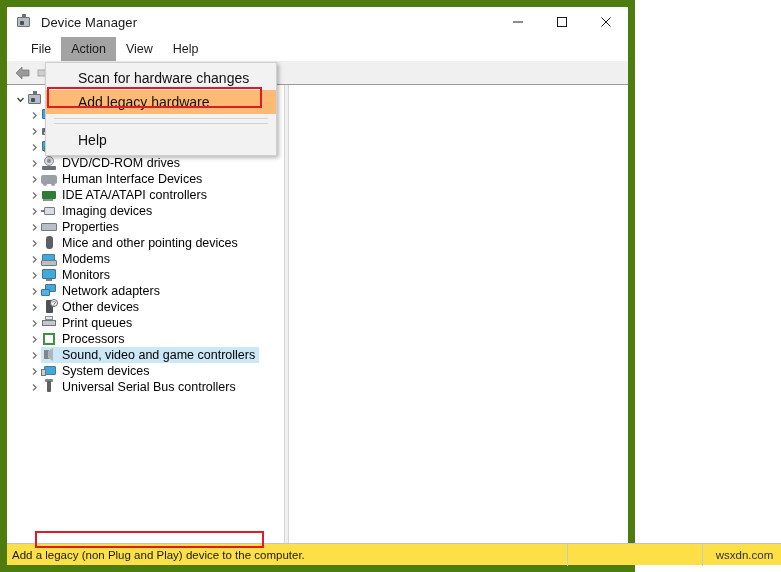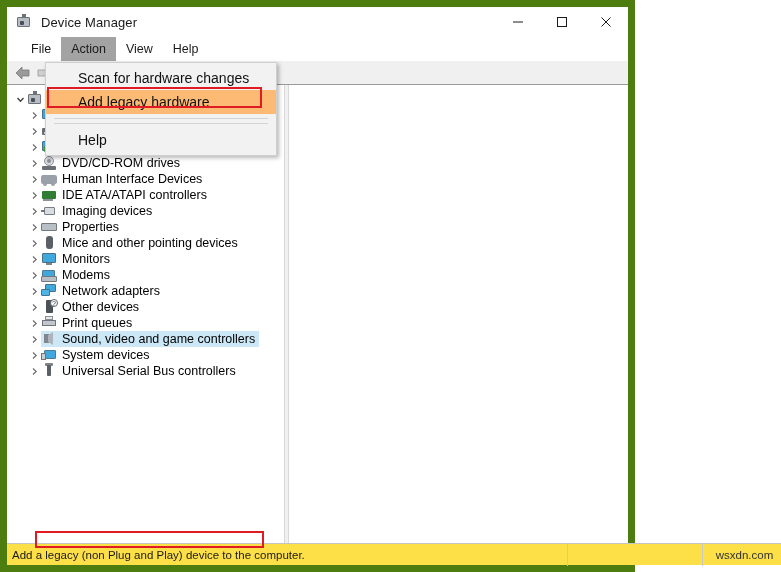--- a/index.html
+++ b/index.html
@@ -474,50 +474,50 @@
         </div>
 
         <div class="tree-row child">
           <span class="chev">
               <svg width="9" height="9" viewBox="0 0 9 9">
                 <path d="M3 1.5 L6.2 4.5 L3 7.5" fill="none" stroke="#6d6d6d" stroke-width="1.2"></path>
               </svg>
             </span>
           <span class="lbl-wrap">
             <span class="dev-icon">
+                <span class="ic-sys"></span>
+                <span class="ic-kbd" style="top:9px;height:6px;"></span>
+              </span>
+            <span class="lbl">Modems</span>
+          </span>
+        </div>
+
+        <div class="tree-row child">
+          <span class="chev">
+              <svg width="9" height="9" viewBox="0 0 9 9">
+                <path d="M3 1.5 L6.2 4.5 L3 7.5" fill="none" stroke="#6d6d6d" stroke-width="1.2"></path>
+              </svg>
+            </span>
+          <span class="lbl-wrap">
+            <span class="dev-icon">
                 <span class="ic-mon"></span>
                 <span class="ic-monbase"></span>
               </span>
             <span class="lbl">Monitors</span>
           </span>
         </div>
 
         <div class="tree-row child">
           <span class="chev">
               <svg width="9" height="9" viewBox="0 0 9 9">
                 <path d="M3 1.5 L6.2 4.5 L3 7.5" fill="none" stroke="#6d6d6d" stroke-width="1.2"></path>
               </svg>
             </span>
           <span class="lbl-wrap">
             <span class="dev-icon">
-                <span class="ic-sys"></span>
-                <span class="ic-kbd" style="top:9px;height:6px;"></span>
-              </span>
-            <span class="lbl">Modems</span>
-          </span>
-        </div>
-
-        <div class="tree-row child">
-          <span class="chev">
-              <svg width="9" height="9" viewBox="0 0 9 9">
-                <path d="M3 1.5 L6.2 4.5 L3 7.5" fill="none" stroke="#6d6d6d" stroke-width="1.2"></path>
-              </svg>
-            </span>
-          <span class="lbl-wrap">
-            <span class="dev-icon">
                 <span class="ic-mon" style="left:4px;top:1px;width:11px;height:8px;"></span>
                 <span class="ic-net2"></span>
               </span>
             <span class="lbl">Network adapters</span>
           </span>
         </div>
 
         <div class="tree-row child">
           <span class="chev">
               <svg width="9" height="9" viewBox="0 0 9 9">
@@ -541,20 +541,33 @@
             </span>
           <span class="lbl-wrap">
             <span class="dev-icon">
                 <span class="ic-printer2"></span>
                 <span class="ic-printer"></span>
               </span>
             <span class="lbl">Print queues</span>
           </span>
         </div>
 
+        <div class="tree-row child">
+          <span class="chev">
+              <svg width="9" height="9" viewBox="0 0 9 9">
+                <path d="M3 1.5 L6.2 4.5 L3 7.5" fill="none" stroke="#6d6d6d" stroke-width="1.2"></path>
+              </svg>
+            </span>
+          <span class="lbl-wrap">
+            <span class="dev-icon">
+                <span class="ic-cpu"></span>
+              </span>
+            <span class="lbl">Processors</span>
+          </span>
+        </div>
 
 
         <div class="tree-row child highlight">
           <span class="chev">
               <svg width="9" height="9" viewBox="0 0 9 9">
                 <path d="M3 1.5 L6.2 4.5 L3 7.5" fill="none" stroke="#6d6d6d" stroke-width="1.2"></path>
               </svg>
             </span>
           <span class="lbl-wrap">
             <span class="dev-icon">

